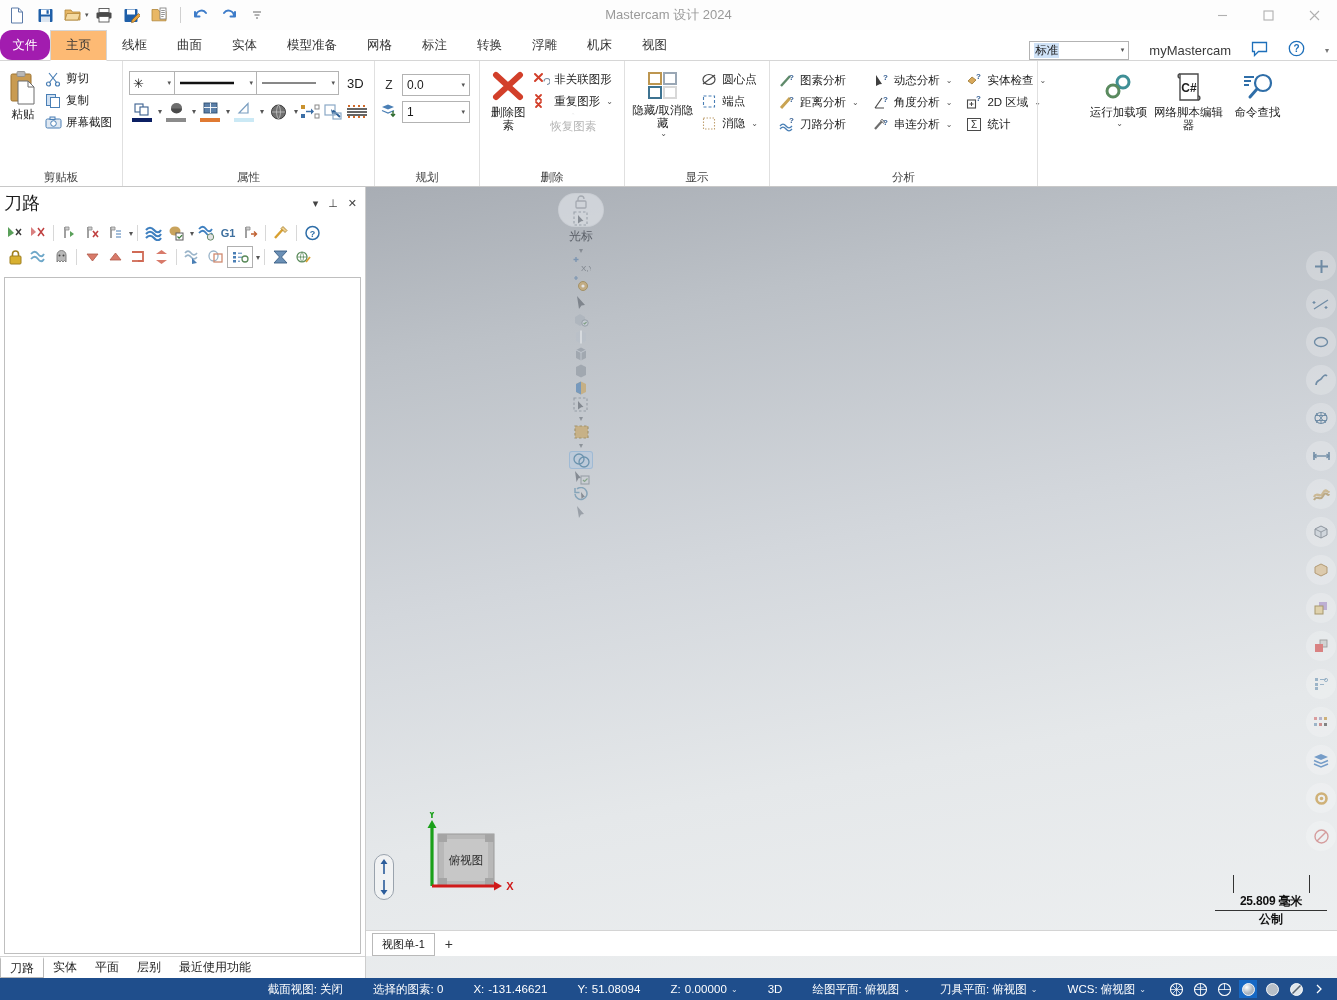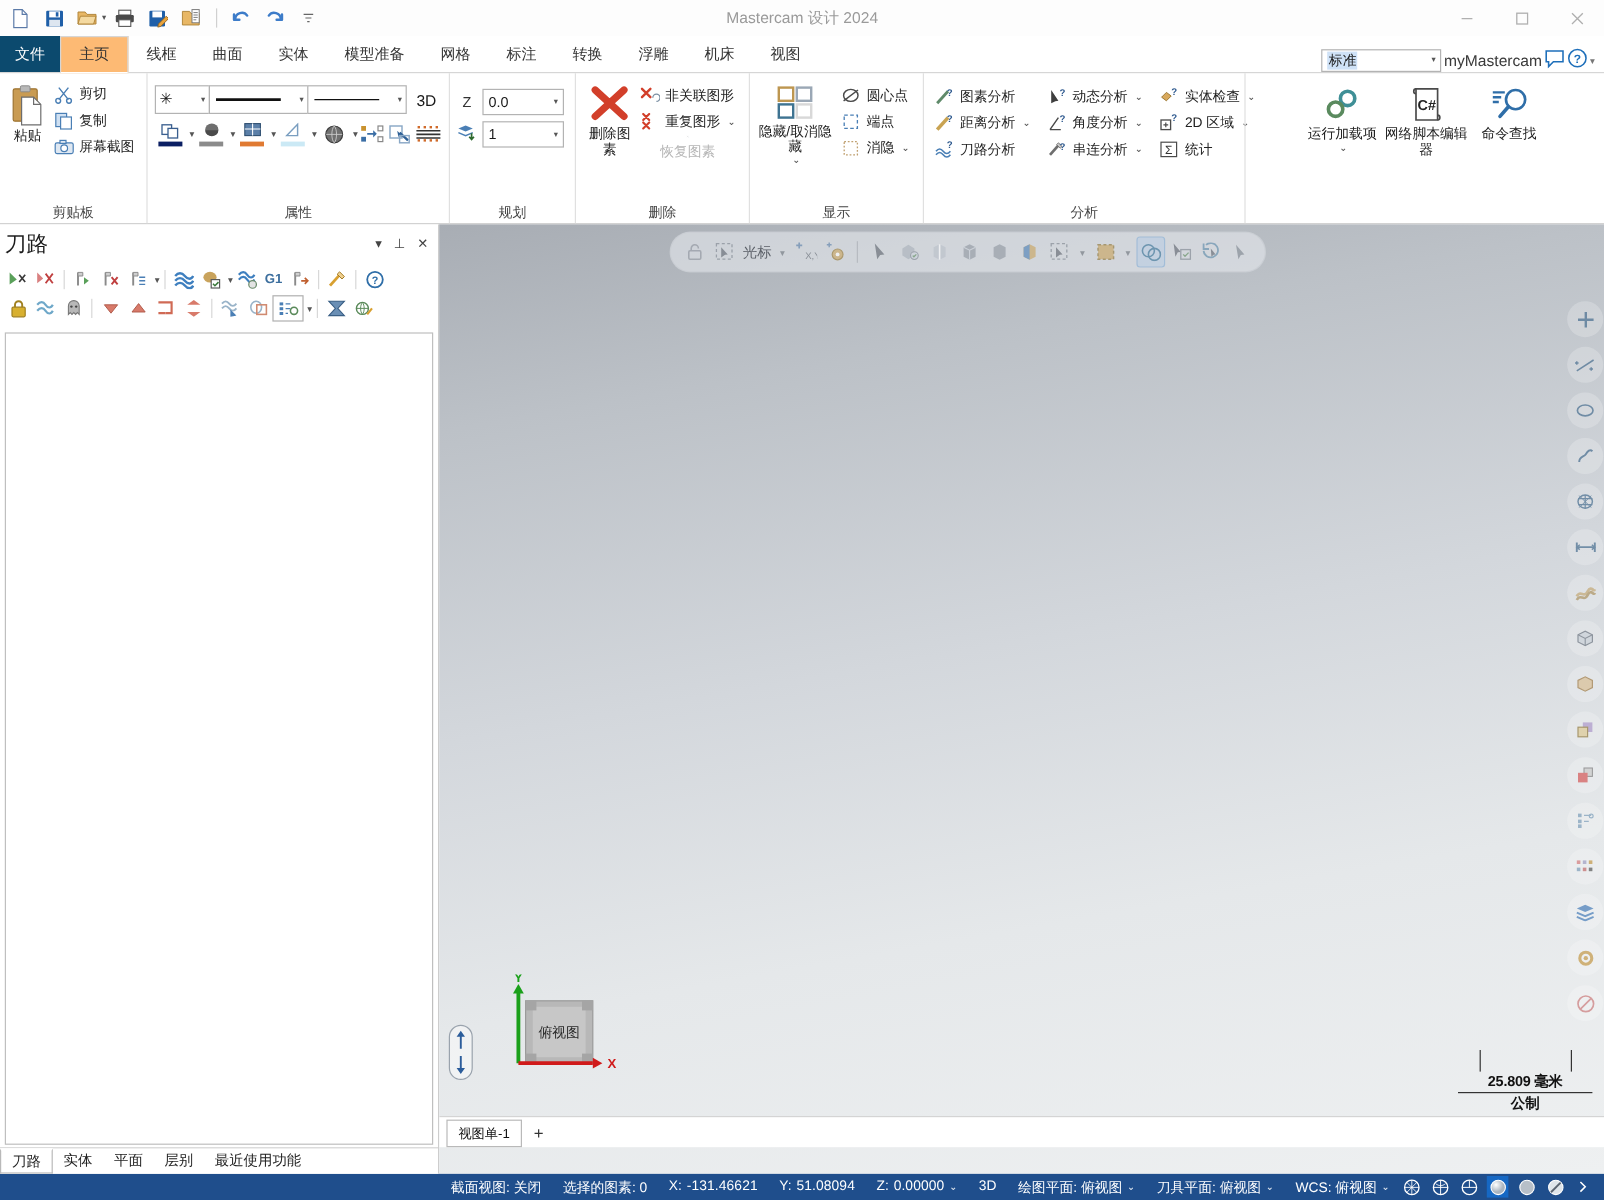--- a/index.html
+++ b/index.html
@@ -28,33 +28,33 @@
   .title-text {
     position: absolute; left: 0; right: 0; text-align: center;
     font-size: 13px; color: #9a9a9a; pointer-events: none;
   }
   .wincontrols { margin-left: auto; display: flex; height: 30px; }
   .wc { width: 46px; height: 30px; display: flex; align-items: center; justify-content: center; color: #b0b0b0; }
 
   
   .tabstrip { height: 30px; display: flex; align-items: flex-end; background: #fff; position: relative; }
   .tab-file {
-    background: #0c4a6e; color: #fff; height: 30px; min-width: 50px;
+    background: #a21caf; color: #fff; height: 30px; min-width: 50px;
     display: flex; align-items: center; justify-content: center;
-    font-size: 12.5px; padding: 0 12px;
+    font-size: 12.5px; padding: 0 12px; border-radius: 12px;
   }
   .tab {
     height: 30px; display: flex; align-items: center; justify-content: center;
     padding: 0 15px; font-size: 12.5px; color: #333; cursor: default;
   }
   .tab.active {
     background: #fdba74; border: 1px solid #d6d6d6; border-bottom: 1px solid #fff;
     position: relative; z-index: 3; height: 31px; margin-bottom: -1px;
   }
-  .tabstrip-right { margin-left: auto; display: flex; align-items: center; gap: 2px; padding-right: 8px; }
+  .tabstrip-right { margin-left: auto; display: flex; align-items: center; gap: 20px; padding-right: 8px; }
   .cfg-select {
     width: 100px; height: 19px; border: 1px solid #b3b3b3; background: #fff;
     display: flex; align-items: center; padding: 0 4px; font-size: 11.5px;
     position: relative; color: #1a1a1a;
   }
   .cfg-select .cv { background: #cfe2f7; padding: 0 1px; }
   .cfg-select .ar { margin-left: auto; font-size: 7px; color: #555; }
   .mymc { font-size: 13px; color: #3a3a3a; }
 
   
@@ -133,21 +133,21 @@
   .bt.active { border: 1px solid #b9b9b9; border-top: 2px solid #fff; background: #fff; }
 
   
   .viewport {
     flex: 1; position: relative; overflow: hidden;
     background: linear-gradient(170deg, #a8adb4 0%, #bcc1c7 18%, #d3d7dc 45%, #e5e8ea 70%, #eef0f1 100%);
   }
   .float-toolbar {
     position: absolute; left: 192px; top: 6px; height: 34px;
     background: rgba(228,231,235,0.62); border: 1px solid rgba(200,204,210,0.8);
-    border-radius: 17px; display: flex; align-items: center; padding: 0 8px; gap: 1px;
+    border-radius: 17px; display: flex; align-items: center; padding: 0 8px; gap: 1px; flex-direction: column;
   }
   .fti {
     height: 26px; min-width: 24px; display: flex; align-items: center; justify-content: center;
     padding: 0 2px; opacity: 0.62; cursor: default;
   }
   .fti.sel { background: rgba(170,200,230,0.45); border: 1px solid rgba(130,170,210,0.6); border-radius: 3px; opacity: .85; }
   .ft-sep { width: 1px; height: 18px; background: rgba(150,155,162,0.45); margin: 0 5px; }
   .ft-label { font-size: 12px; color: #5b6068; padding: 0 2px; }
 
   
@@ -199,21 +199,21 @@
   }
   .sheet-tab {
     display: flex; align-items: center; padding: 0 9px; font-size: 11px;
     border: 1px solid #b9b9b9; background: #fff; margin: 2px 0 0 0; color: #111;
   }
   .sheet-add { display: flex; align-items: center; padding: 0 10px; font-size: 14px; color: #333; }
 
   
   .statusbar {
     height: 22px; background: #1f4e8c; color: #fff; display: flex; align-items: center;
-    font-size: 11.5px; padding: 0 4px; gap: 0;
+    font-size: 11.5px; padding: 0 4px; gap: 12px;
   }
   .sb-item { padding: 0 9px; white-space: nowrap; display: flex; align-items: center; gap: 4px; }
   .sb-caret { font-size: 8px; opacity: .85; }
   .sb-spacer { flex: 1; }
   .sb-icons { display: flex; align-items: center; gap: 6px; padding-right: 4px; }
   .sb-ic { width: 18px; height: 18px; display: flex; align-items: center; justify-content: center; }
   .sb-ic.active { background: #1668c4; }
   .coordnum { letter-spacing: 0.1px; }
 </style>
 </head>

